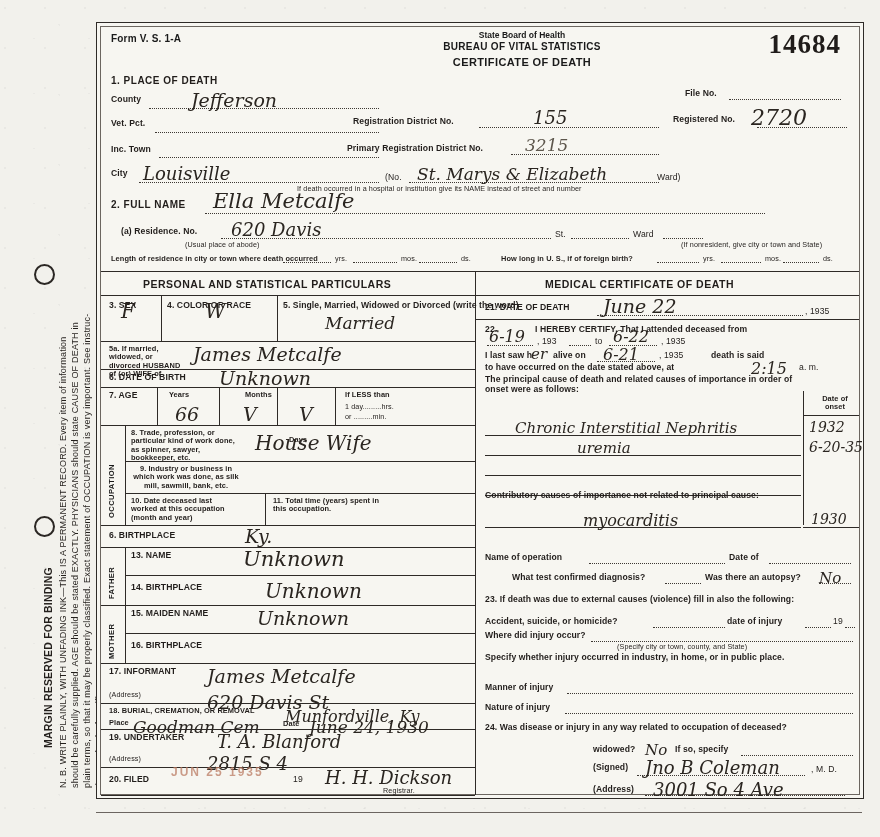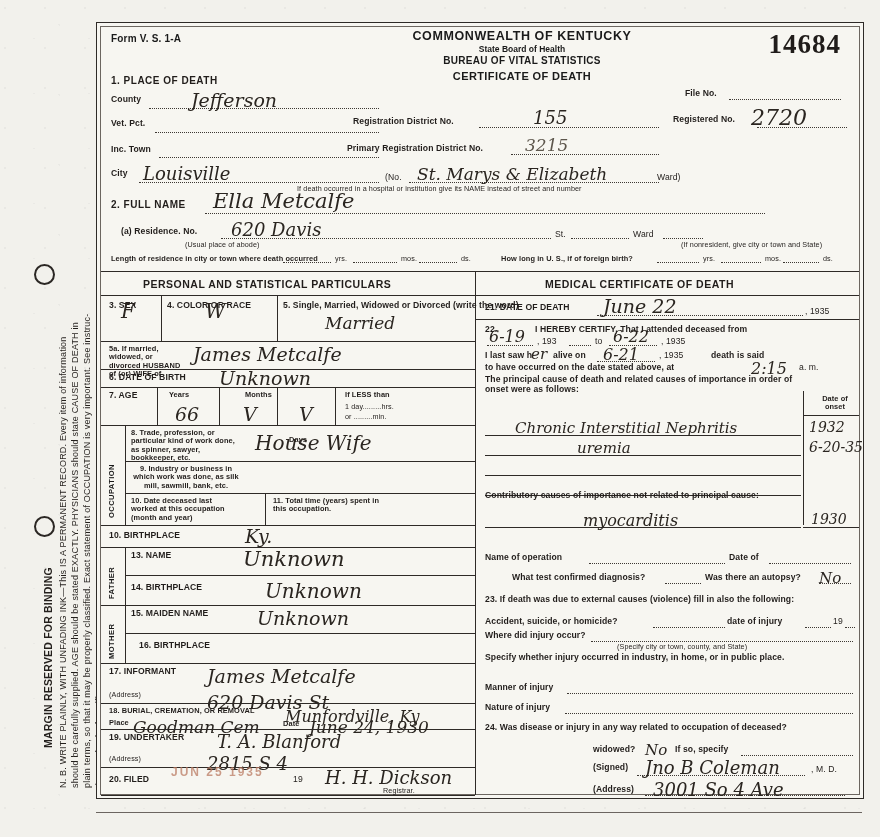--- a/index.html
+++ b/index.html
@@ -207,21 +207,20 @@
     <div class="vtext small" style="left:54px; top:740px;">plain terms, so that it may be properly classified.  Exact statement of OCCUPATION is very important.  See instruc-</div>
     <div class="vtext small" style="left:66px; top:740px;">tions on back of certificate.</div>
   </div>
 
   <div class="cert">
     <div class="inner-rule"></div>
 
     <div class="hdr">
       <div class="hdr-form">Form V. S. 1-A</div>
       <div class="hdr-center">
-        <div class="hdr-c1">COMMONWEALTH OF KENTUCKY</div>
         <div class="hdr-c2">State Board of Health</div>
         <div class="hdr-c3">BUREAU OF VITAL STATISTICS</div>
         <div class="hdr-c4">CERTIFICATE OF DEATH</div>
       </div>
       <div class="file-no-big">14684</div>
     </div>
 
     <div class="lbl sect" style="left:14px; top:52px;">1.  PLACE OF DEATH</div>
 
     <div class="lbl" style="left:14px; top:72px;">County</div>
@@ -337,39 +336,39 @@
     <div class="hline" style="left:28px; top:438px; width:350px;"></div>
 
     <div class="lbl tiny-b" style="left:34px; top:442px; width:110px;text-align:center;">9.  Industry or business in which work was done, as silk mill, sawmill, bank, etc.</div>
     <div class="hline" style="left:28px; top:470px; width:350px;"></div>
 
     <div class="lbl tiny-b" style="left:34px; top:474px; width:108px;">10.  Date deceased last worked at this occupation (month and year)</div>
     <div class="vline" style="left:168px; top:470px; height:32px;"></div>
     <div class="lbl tiny-b" style="left:176px; top:474px; width:110px;">11.  Total time (years) spent in this occupation.</div>
     <div class="hline" style="left:4px; top:502px; width:374px;"></div>
 
-    <div class="lbl" style="left:12px; top:508px;">10.  BIRTHPLACE</div>
+    <div class="lbl" style="left:12px; top:508px;">6.  BIRTHPLACE</div>
     <div class="hw" style="left:148px; top:502px; font-size:19px;">Ky.</div>
     <div class="hline" style="left:4px; top:524px; width:374px;"></div>
 
     <div class="vline" style="left:28px; top:524px; height:58px;"></div>
     <div class="sidelabel" style="left:10px; top:576px;">FATHER</div>
     <div class="lbl" style="left:34px; top:528px;">13.  NAME</div>
     <div class="hw" style="left:146px; top:524px; font-size:21px;">Unknown</div>
     <div class="hline" style="left:28px; top:552px; width:350px;"></div>
     <div class="lbl" style="left:34px; top:560px;">14.  BIRTHPLACE</div>
     <div class="hw" style="left:168px; top:556px; font-size:20px;">Unknown</div>
     <div class="hline" style="left:4px; top:582px; width:374px;"></div>
 
     <div class="vline" style="left:28px; top:582px; height:58px;"></div>
     <div class="sidelabel" style="left:10px; top:636px;">MOTHER</div>
     <div class="lbl" style="left:34px; top:586px;">15.  MAIDEN NAME</div>
     <div class="hw" style="left:160px; top:584px; font-size:19px;">Unknown</div>
     <div class="hline" style="left:28px; top:610px; width:350px;"></div>
-    <div class="lbl" style="left:34px; top:618px;margin-left:8px;">16.  BIRTHPLACE</div>
+    <div class="lbl" style="left:34px; top:618px;">16.  BIRTHPLACE</div>
     <div class="hline" style="left:4px; top:640px; width:374px;"></div>
 
     <div class="lbl" style="left:12px; top:644px;">17.  INFORMANT</div>
     <div class="hw" style="left:110px; top:642px; font-size:19px;">James Metcalfe</div>
     <div class="lbl tiny" style="left:12px; top:668px;">(Address)</div>
     <div class="hw" style="left:110px; top:668px; font-size:19px;">620 Davis St</div>
     <div class="hline" style="left:4px; top:680px; width:374px;"></div>
 
     <div class="lbl tiny-b" style="left:12px; top:684px;">18.  BURIAL, CREMATION, OR REMOVAL</div>
     <div class="lbl tiny-b" style="left:12px; top:696px;">Place</div>

